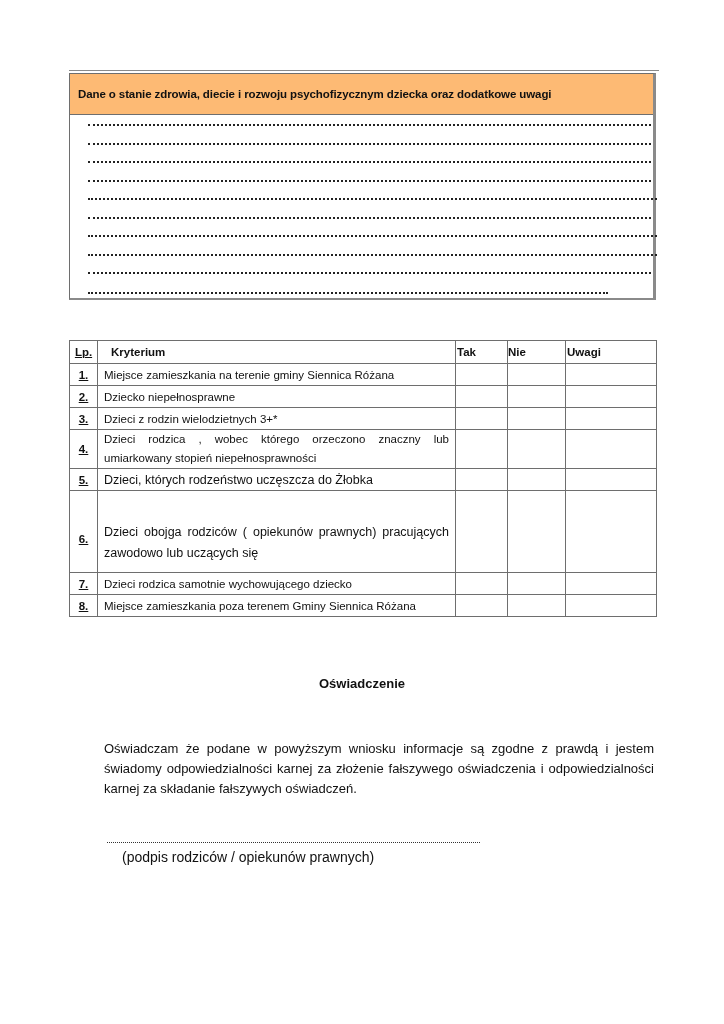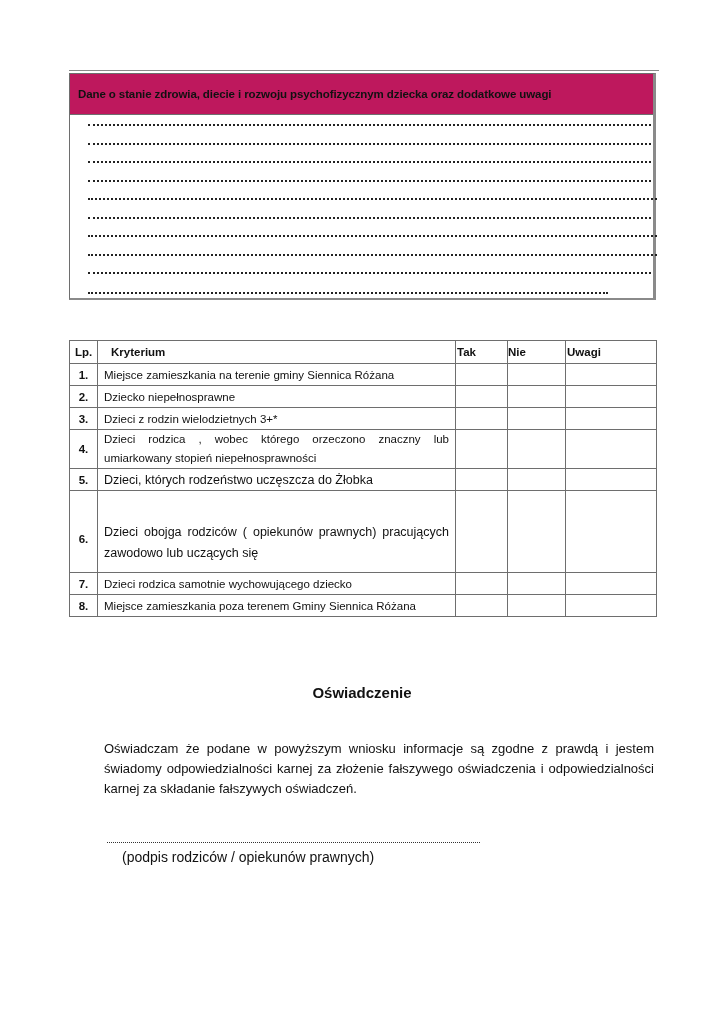--- a/index.html
+++ b/index.html
@@ -11,21 +11,21 @@
   .top-rule {
     position: absolute; left: 69px; top: 70px; width: 590px; height: 0;
     border-top: 1px solid #8a8a8a;
   }
   .health-box {
     position: absolute; left: 69px; top: 73px; width: 587px; height: 227px;
     border: 1px solid #6e6e6e; border-right: 3px solid #8a8a8a; border-bottom: 2px solid #8a8a8a;
     box-sizing: border-box;
   }
   .health-head {
-    height: 40px; background: #be185d; border-bottom: 1px solid #6e6e6e;
+    height: 40px; background: #fdba74; border-bottom: 1px solid #6e6e6e;
     display: flex; align-items: center; padding-left: 8px;
     font-size: 11.5px; font-weight: bold; letter-spacing: -0.1px;
   }
   .dots {
     position: absolute; left: 18px; height: 0;
     border-top: 2px dotted #222;
   }
   .crit-table {
     position: absolute; left: 69px; top: 340px; width: 587px;
     border-collapse: collapse; table-layout: fixed;
@@ -33,29 +33,29 @@
   }
   .crit-table td, .crit-table th {
     border: 1px solid #6e6e6e; padding: 0 6px; vertical-align: middle;
   }
   .crit-title-row th {
     background: #f2f2f2; height: 21px; font-weight: bold; text-align: center;
     border-right: 4px solid #9a9a9a; border-left: 3px solid #b5b5b5;
     font-size: 12px;
   }
   .col-head td { height: 22px; font-weight: bold; padding-left: 13px; }
-  .lp { text-align: center; font-weight: bold; padding: 0 !important; }
+  .lp { text-align: center; font-weight: bold; padding: 0 !important; text-decoration: underline; }
   .row-std td { height: 21px; }
   .row-4 td { height: 38px; }
   .row-6 td { height: 59px; }
   .justify { text-align: justify; text-align-last: left; line-height: 21px; }
   .big { font-size: 12.5px; }
   .decl-title {
     position: absolute; left: 0; width: 724px; top: 676px; text-align: center;
-    font-size: 15px; font-weight: bold; margin-top: 8px;
+    font-size: 13px; font-weight: bold;
   }
   .decl-text {
     position: absolute; left: 88px; top: 723px; width: 550px;
     font-size: 13px; line-height: 20px; text-align: justify;
   }
   .sig-line {
     position: absolute; left: 107px; top: 842px; width: 373px; height: 0;
     border-top: 1.5px dotted #333;
   }
   .sig-label {

